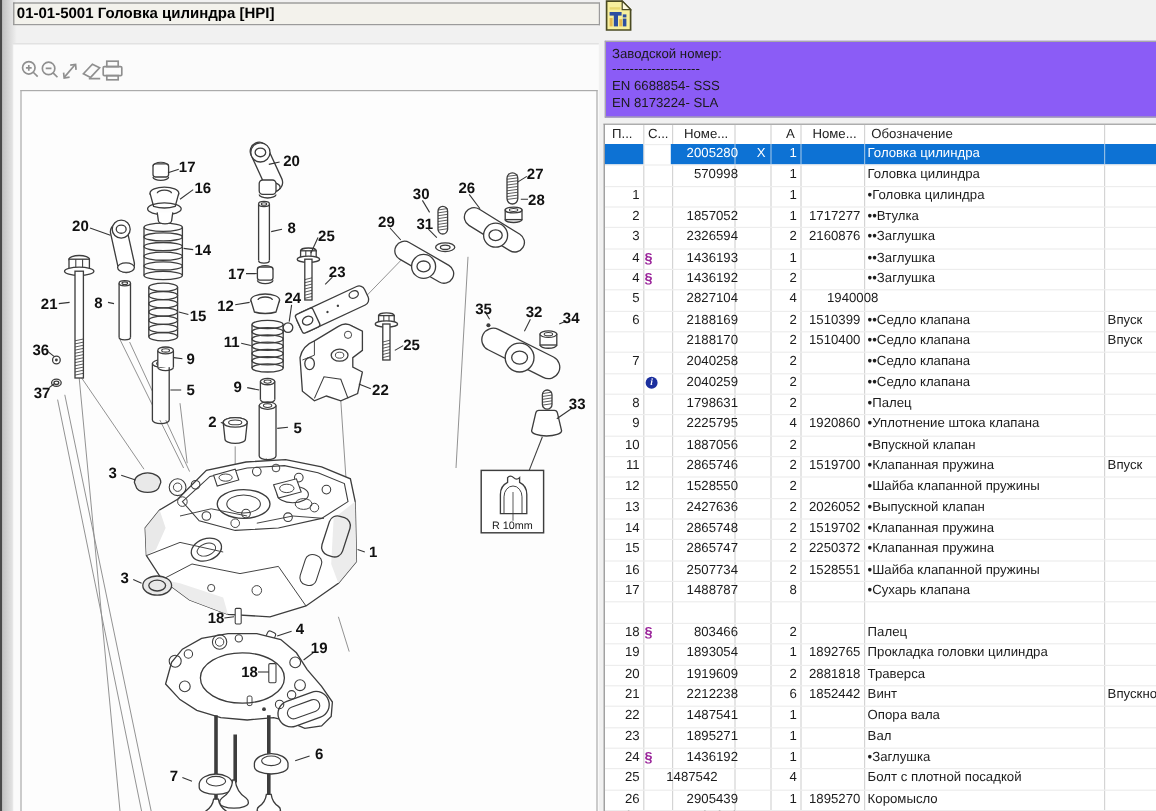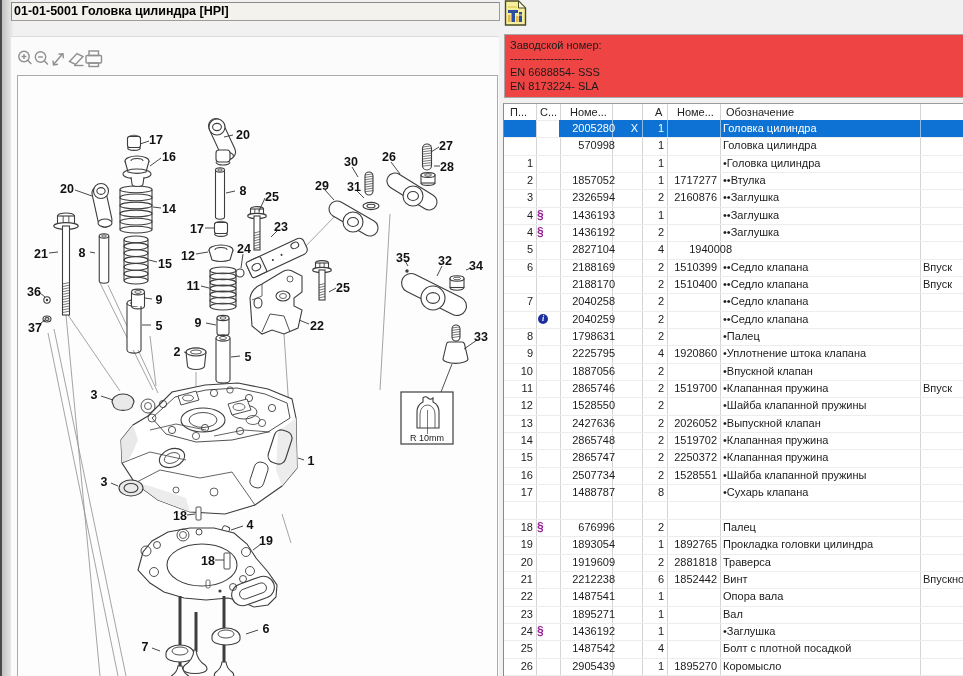--- a/index.html
+++ b/index.html
@@ -4,21 +4,21 @@
  background:#f1f1f1;font-family:"Liberation Sans",sans-serif;}
 .abs{position:absolute;}
 #strip{left:0;top:0;width:2px;height:676px;background:#4a4a4a;}
 #strip2{left:2px;top:0;width:12px;height:676px;background:linear-gradient(to right,#c2c2c2,#f1f1f1);}
 #title{left:11px;top:2px;width:485px;height:17px;background:#f3f2ec;
  border:1px solid #9b9b9b;border-top-color:#8a8a8a;border-left-color:#8a8a8a;
  font-size:12.5px;font-weight:700;color:#000;line-height:17px;padding-left:2px;white-space:nowrap;}
 #lpanel{left:10px;top:36px;width:488px;height:640px;background:#fbfbfb;
  border-top:1px solid #dcdcdc;border-left:1px solid #e6e6e6;}
 #canvas{left:17px;top:75px;width:479px;height:601px;border:1px solid #ababab;border-bottom:none;background:#fdfdfd;}
-#ybox{left:504px;top:34px;width:459px;height:62px;background:#ef4444;border:1px solid #a8a8a8;border-right:none;
+#ybox{left:504px;top:34px;width:459px;height:62px;background:#8b5cf6;border:1px solid #a8a8a8;border-right:none;
  font-size:11px;color:#1a1a1a;}
 #ybox div{position:absolute;left:5px;white-space:nowrap;}
 #tbl{left:503px;top:103px;width:460px;height:573px;background:#fff;
  border-left:1px solid #8a8a8a;border-top:1px solid #9a9a9a;overflow:hidden;font-size:11px;color:#1c1c1c;}
 .vg{position:absolute;top:0;width:1px;height:573px;background:#d4d4d4;}
 .hg{position:absolute;left:0;width:460px;height:1px;background:#ededed;}
 .hc{position:absolute;top:0;height:16px;line-height:16px;color:#222;white-space:nowrap;}
 .rw{position:absolute;left:0;width:460px;height:17.34px;line-height:17.34px;}
 .rw span{position:absolute;top:0;height:17.34px;white-space:nowrap;}
 .ra{text-align:right;}
@@ -642,21 +642,21 @@
       <span class="ra" style="left:35px;width:76px">1488787</span>
       <span class="ra" style="left:140px;width:20px">8</span>
       <span class="la" style="left:219px">•Сухарь клапана</span>
     </div>
     <div class="hg" style="top:397.48px"></div>
     <div class="rw" style="top:397.48px"></div>
     <div class="hg" style="top:414.82px"></div>
     <div class="rw" style="top:414.82px">
       <span class="ra" style="left:2px;width:27px">18</span>
       <span class="sym" style="left:33px">§</span>
-      <span class="ra" style="left:35px;width:76px">676996</span>
+      <span class="ra" style="left:35px;width:76px">803466</span>
       <span class="ra" style="left:140px;width:20px">2</span>
       <span class="la" style="left:219px">Палец</span>
     </div>
     <div class="hg" style="top:432.16px"></div>
     <div class="rw" style="top:432.16px">
       <span class="ra" style="left:2px;width:27px">19</span>
       <span class="ra" style="left:35px;width:76px">1893054</span>
       <span class="ra" style="left:140px;width:20px">1</span>
       <span class="ra" style="left:165px;width:48px">1892765</span>
       <span class="la" style="left:219px">Прокладка головки цилиндра</span>
@@ -696,21 +696,21 @@
     <div class="rw" style="top:518.86px">
       <span class="ra" style="left:2px;width:27px">24</span>
       <span class="sym" style="left:33px">§</span>
       <span class="ra" style="left:35px;width:76px">1436192</span>
       <span class="ra" style="left:140px;width:20px">1</span>
       <span class="la" style="left:219px">•Заглушка</span>
     </div>
     <div class="hg" style="top:536.20px"></div>
     <div class="rw" style="top:536.20px">
       <span class="ra" style="left:2px;width:27px">25</span>
-      <span class="ra" style="left:35px;width:76px">1487542</span>
+      <span class="ra" style="left:18px;width:76px">1487542</span>
       <span class="ra" style="left:140px;width:20px">4</span>
       <span class="la" style="left:219px">Болт с плотной посадкой</span>
     </div>
     <div class="hg" style="top:553.54px"></div>
     <div class="rw" style="top:553.54px">
       <span class="ra" style="left:2px;width:27px">26</span>
       <span class="ra" style="left:35px;width:76px">2905439</span>
       <span class="ra" style="left:140px;width:20px">1</span>
       <span class="ra" style="left:165px;width:48px">1895270</span>
       <span class="la" style="left:219px">Коромысло</span>

